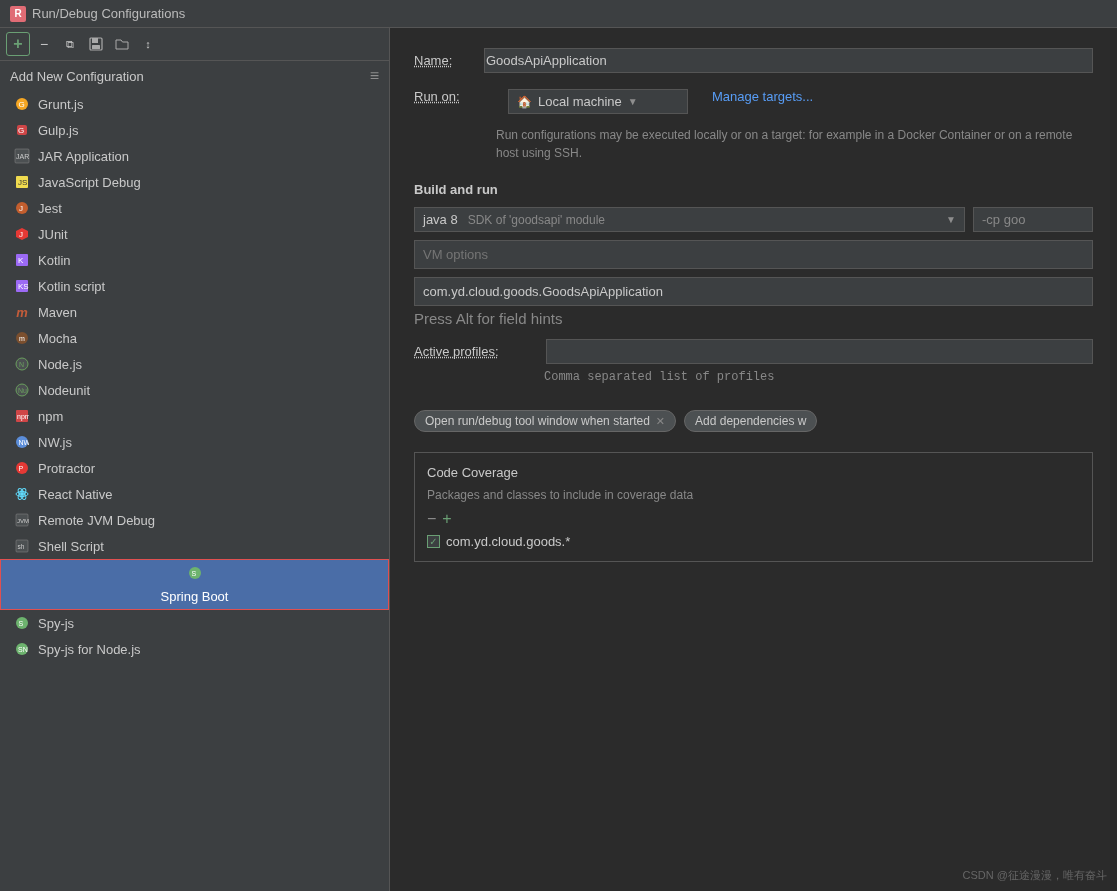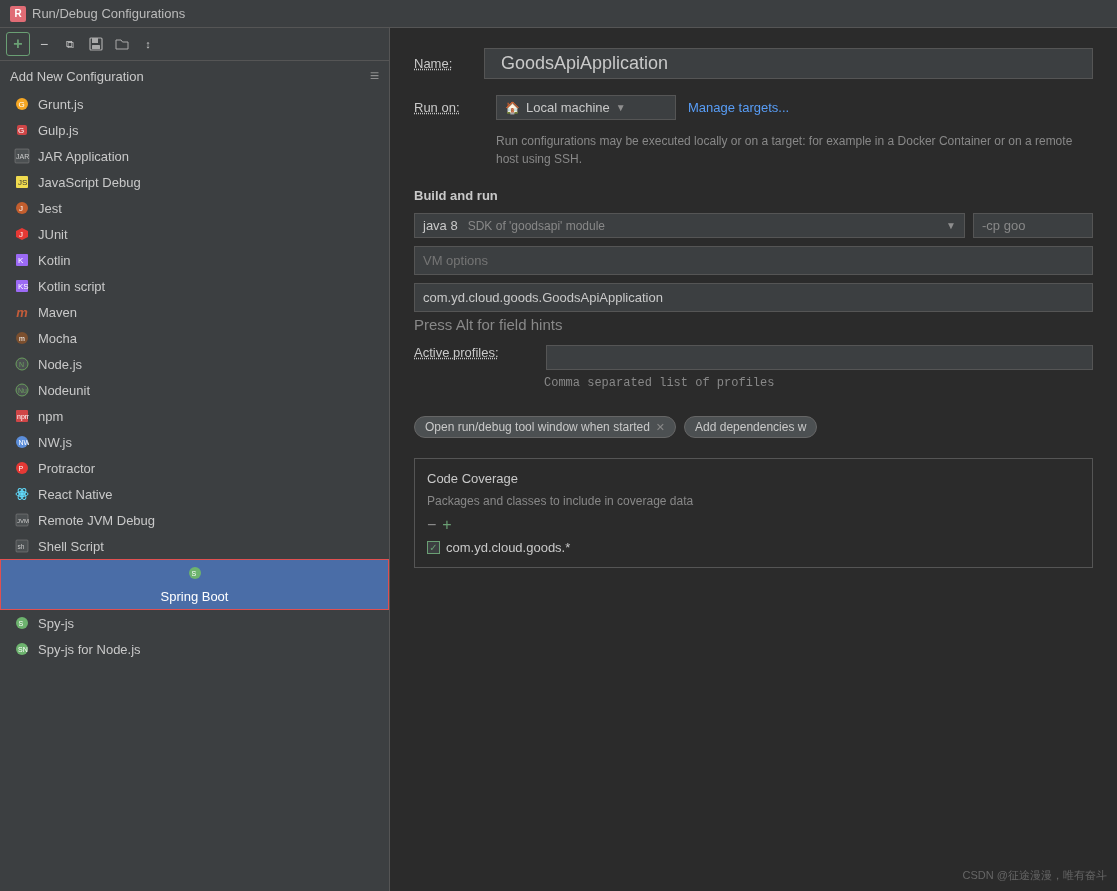--- a/index.html
+++ b/index.html
@@ -155,32 +155,32 @@
       color: #c9c9c9;
       font-size: 13px;
       min-width: 70px;
       text-decoration: underline;
       text-decoration-style: dotted;
     }
     .name-input {
       background: #3c3f41;
       border: 1px solid #555;
       color: #c9c9c9;
-      padding: 4px 16px;
-      font-size: 18px;
+      padding: 4px 1px;
+      font-size: 13px;
       flex: 1;
       outline: none;
     }
 
     
     .run-on-row {
       display: flex;
-      align-items: center;
+      align-items: flex-start;
       margin-bottom: 12px;
-      gap: 12px;
+      gap: 24px;
     }
     .dropdown {
       background: #3c3f41;
       border: 1px solid #555;
       color: #c9c9c9;
       padding: 4px 8px;
       font-size: 13px;
       display: flex;
       align-items: center;
       gap: 6px;
@@ -268,21 +268,21 @@
 
     .hint-text {
       color: #888;
       font-size: 15px;
       margin-bottom: 12px;
     }
 
     
     .profiles-row {
       display: flex;
-      align-items: flex-start;
+      align-items: center;
       gap: 12px;
       margin-bottom: 6px;
     }
     .profiles-input {
       flex: 1;
       background: #3c3f41;
       border: 1px solid #555;
       color: #888;
       padding: 4px 8px;
       font-size: 13px;

